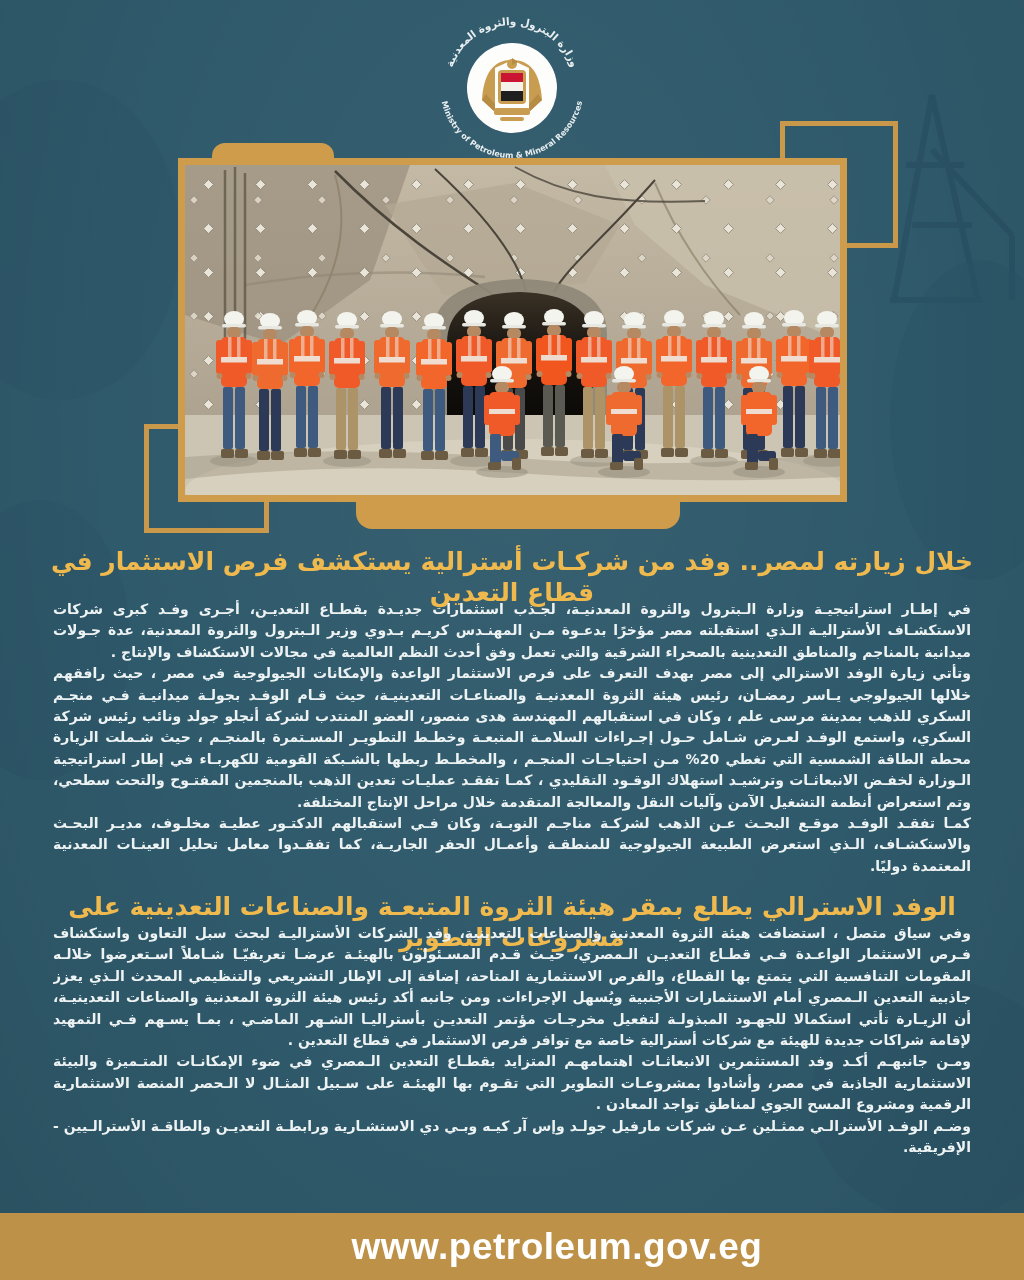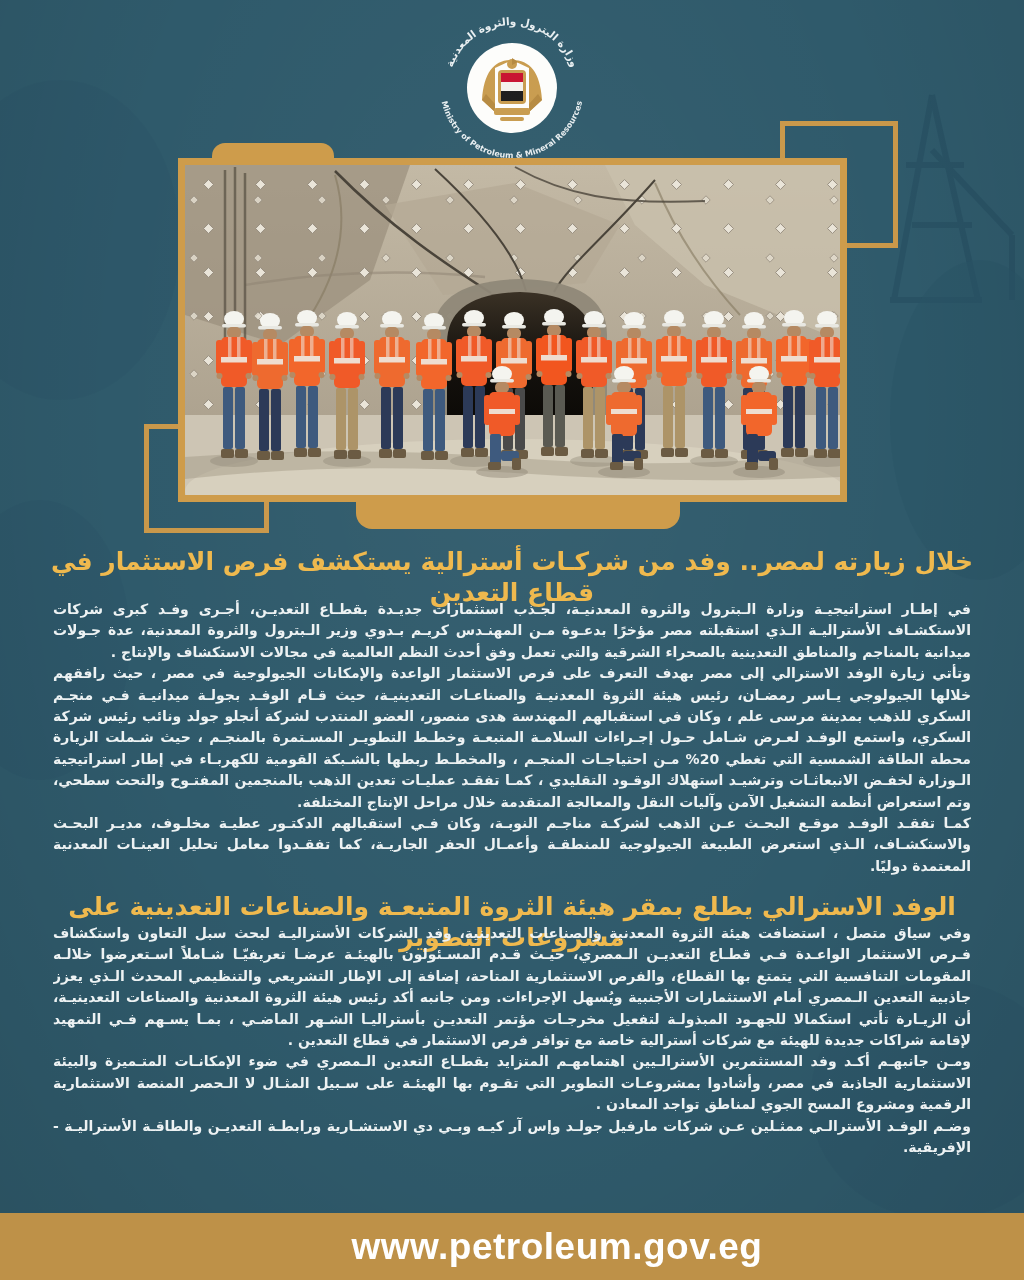--- a/index.html
+++ b/index.html
@@ -219,22 +219,22 @@
   <div class="bodyblock s1">
     <p>في إطـار استراتيجيـة وزارة الـبترول والثروة المعدنيـة، لجـذب استثمارات جديـدة بقطـاع التعديـن، أجـرى وفـد كبرى شركات الاستكشـاف الأستراليـة الـذي استقبلته مصر مؤخرًا بدعـوة مـن المهنـدس كريـم بـدوي وزير الـبترول والثروة المعدنية، عدة جـولات ميدانية بالمناجم والمناطق التعدينية بالصحراء الشرقية والتي تعمل وفق أحدث النظم العالمية في مجالات الاستكشاف والإنتاج .</p>
     <p>وتأتي زيارة الوفد الاسترالي إلى مصر بهدف التعرف على فرص الاستثمار الواعدة والإمكانات الجيولوجية في مصر ، حيث رافقهم خلالها الجيولوجي يـاسر رمضـان، رئيس هيئة الثروة المعدنيـة والصناعـات التعدينيـة، حيث قـام الوفـد بجولـة ميدانيـة فـي منجـم السكري للذهب بمدينة مرسى علم ، وكان في استقبالهم المهندسة هدى منصور، العضو المنتدب لشركة أنجلو جولد ونائب رئيس شركة السكري، واستمع الوفـد لعـرض شـامل حـول إجـراءات السلامـة المتبعـة وخطـط التطويـر المسـتمرة بالمنجـم ، حيث شـملت الزيارة محطة الطاقة الشمسية التي تغطي 20% مـن احتياجـات المنجـم ، والمخطـط ربطها بالشـبكة القومية للكهربـاء في إطار استراتيجية الـوزارة لخفـض الانبعاثـات وترشيـد استهلاك الوقـود التقليدي ، كمـا تفقـد عمليـات تعدين الذهب بالمنجمين المفتـوح والتحت سطحي، وتم استعراض أنظمة التشغيل الآمن وآليات النقل والمعالجة المتقدمة خلال مراحل الإنتاج المختلفة.</p>
     <p>كمـا تفقـد الوفـد موقـع البحـث عـن الذهب لشركـة مناجـم النوبـة، وكان فـي استقبالهم الدكتـور عطيـة مخلـوف، مديـر البحـث والاستكشـاف، الـذي استعرض الطبيعة الجيولوجية للمنطقـة وأعمـال الحفر الجاريـة، كما تفقـدوا معامل تحليل العينـات المعدنية المعتمدة دوليًا.</p>
   </div>
 
   <div class="headline h2">الوفد الاسترالي يطلع  بمقر هيئة الثروة المتبعـة والصناعات التعدينية على مشروعات التطوير</div>
 
   <div class="bodyblock s2">
     <p>وفي سياق متصل ، استضافت هيئة الثروة المعدنية والصناعات التعدينية، وفد الشركات الأستراليـة لبحث سبل التعاون واستكشاف فـرص الاستثمار الواعـدة فـي قطـاع التعديـن الـمصري، حيـث قـدم المسـئولون بالهيئـة عرضـا تعريفيّـا شـاملاً اسـتعرضوا خلالـه المقومات التنافسية التي يتمتع بها القطاع، والفرص الاستثمارية المتاحة، إضافة إلى الإطار التشريعي والتنظيمي المحدث الـذي يعزز جاذبية التعدين الـمصري أمام الاستثمارات الأجنبية ويُسهل الإجراءات. ومن جانبه أكد رئيس هيئة الثروة المعدنية والصناعات التعدينيـة، أن الزيـارة تأتي استكمالا للجهـود المبذولـة لتفعيل مخرجـات مؤتمر التعديـن بأستراليـا الشـهر الماضـي ، بمـا يسـهم فـي التمهيد لإقامة شراكات جديدة للهيئة مع شركات أسترالية خاصة مع توافر فرص الاستثمار في قطاع  التعدين .</p>
-    <p>ومـن جانبهـم أكـد وفد المستثمرين الأسترالـيين اهتمامهـم المتزايد بقطـاع التعدين الـمصري في ضوء الإمكانـات المتـميزة والبيئة الاستثمارية الجاذبة في مصر، وأشادوا بمشروعـات التطوير التي تقـوم بها الهيئـة على سـبيل المثـال لا الـحصر المنصة الاستثمارية الرقمية ومشروع المسح الجوي لمناطق تواجد المعادن .</p>
-    <p>وضـم الوفـد الأسترالـي ممثـلين عـن شركات مارفيل جولـد وإس آر كيـه وبـي دي الاستشـارية ورابطـة التعديـن والطاقـة الأستراليـة - الإفريقية.</p>
+    <p>ومـن جانبهـم أكـد وفد المستثمرين الانبعاثـات اهتمامهـم المتزايد بقطـاع التعدين الـمصري في ضوء الإمكانـات المتـميزة والبيئة الاستثمارية الجاذبة في مصر، وأشادوا بمشروعـات التطوير التي تقـوم بها الهيئـة على سـبيل المثـال لا الـحصر المنصة الاستثمارية الرقمية ومشروع المسح الجوي لمناطق تواجد المعادن .</p>
+    <p>وضـم الوفـد الأسترالـي ممثـلين عـن شركات مارفيل جولـد وإس آر كيـه وبـي دي الاستشـارية ورابطـة التعديـن والطاقـة الأسترالـيين - الإفريقية.</p>
   </div>
 
   <div class="footer">
     <span class="url">www.petroleum.gov.eg</span>
   </div>
 
   <div class="vignette"></div>
 </div>
 
 </body></html>

